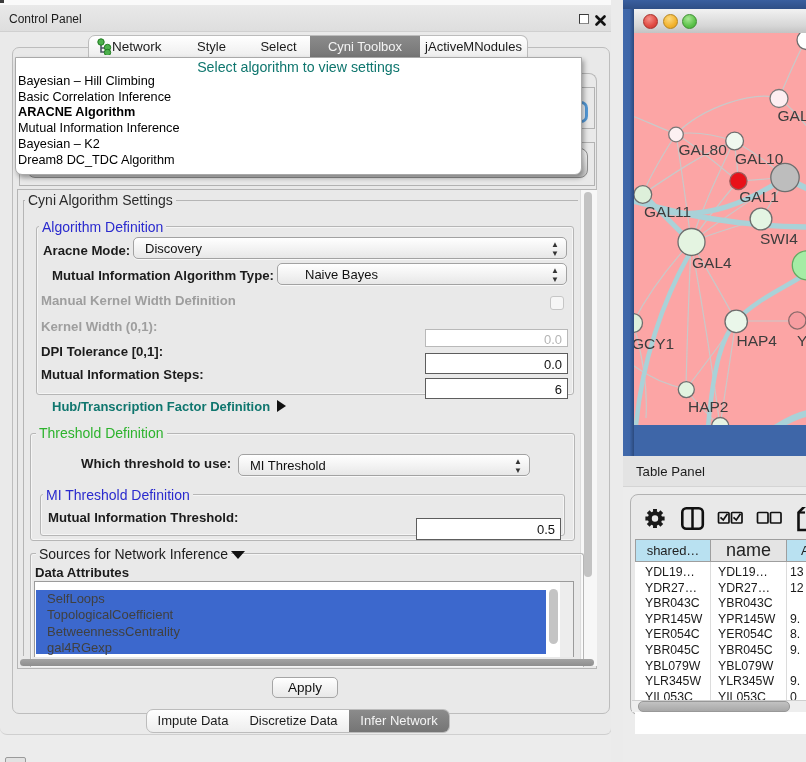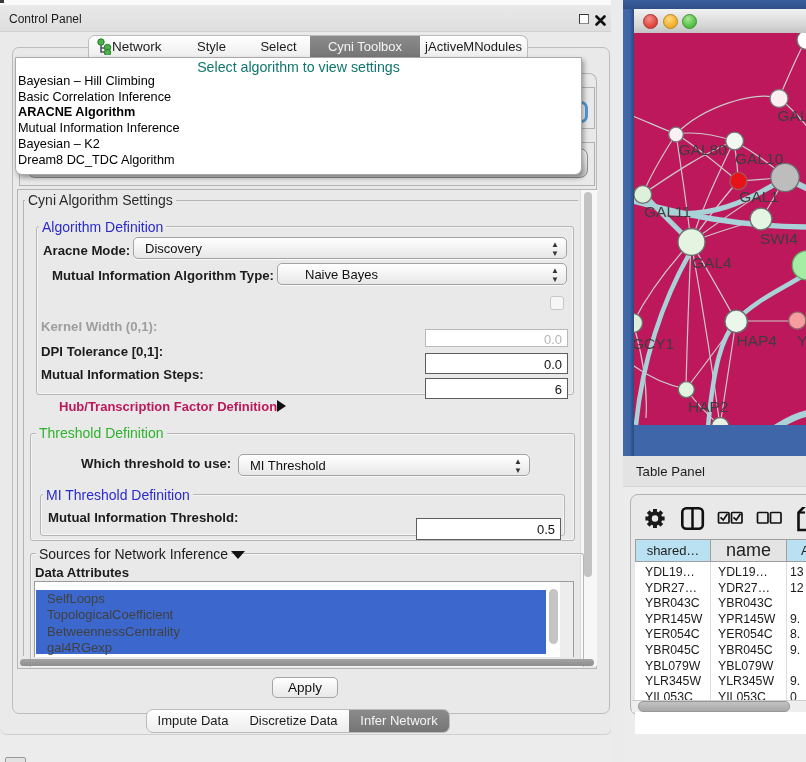--- a/index.html
+++ b/index.html
@@ -81,35 +81,36 @@
   <div class="abs lbl b" style="left:43px;top:243px;">Aracne Mode:</div>
   <div class="combo" style="left:133px;top:237px;width:432px;height:20px;">
     <div class="ct">Discovery</div>
       <div class="arr">▲<br>▼</div>
   </div>
   <div class="abs lbl b" style="left:52px;top:268px;">Mutual Information Algorithm Type:</div>
   <div class="combo" style="left:277px;top:263px;width:288px;height:20px;">
     <div class="ct" style="left:27px;">Naive Bayes</div>
       <div class="arr">▲<br>▼</div>
   </div>
+  <div class="abs lbl b dis" style="left:41px;top:293px;">Manual Kernel Width Definition</div>
   <div class="abs" style="left:550px;top:296px;width:12px;height:12px;border:1.5px solid #c6c6c6;border-radius:3px;background:#f6f6f6;"></div>
   <div class="abs lbl b dis" style="left:41px;top:319px;">Kernel Width (0,1):</div>
   <div class="field" style="left:425px;top:317px;width:141px;height:16px;border-color:#b9b9b9;">
       <div class="v" style="color:#b5b5b5;">0.0</div>
     </div>
   <div class="abs lbl b" style="left:41px;top:344px;">DPI Tolerance [0,1]:</div>
   <div class="field" style="left:425px;top:341px;width:141px;height:19px;border-color:#5d5d5d;">
       <div class="v" style="top:3px;">0.0</div>
     </div>
   <div class="abs lbl b" style="left:41px;top:367px;">Mutual Information Steps:</div>
   <div class="field" style="left:425px;top:366px;width:141px;height:19px;border-color:#5d5d5d;">
       <div class="v" style="top:3px;">6</div>
     </div>
 
-  <div class="abs" style="left:52px;top:399px;font-size:13px;font-weight:bold;color:#be185d;white-space:nowrap;margin-left:7px;">Hub/Transcription Factor Definition</div>
+  <div class="abs" style="left:52px;top:399px;font-size:13px;font-weight:bold;color:#0f766e;white-space:nowrap;">Hub/Transcription Factor Definition</div>
   <div class="abs" style="left:277px;top:400px;width:0;height:0;border-left:9px solid #111;border-top:6px solid transparent;border-bottom:6px solid transparent;"></div>
 
   <div class="group" style="left:30px;top:433px;width:543px;height:106px;"></div>
   <div class="gtitle" style="left:36px;top:425px;color:#2db32d;">Threshold Definition</div>
   <div class="abs lbl b" style="left:81px;top:456px;">Which threshold to use:</div>
   <div class="combo" style="left:238px;top:454px;width:290px;height:20px;">
     <div class="ct">MI Threshold</div>
       <div class="arr">▲<br>▼</div>
   </div>
   <div class="group" style="left:40px;top:494px;width:523px;height:40px;"></div>
@@ -151,21 +152,21 @@
   <div class="abs" style="left:623px;top:0;width:183px;height:456px;background:#3e66a8;"></div>
   <div class="abs" style="left:623px;top:0;width:183px;height:9px;background:linear-gradient(#3a5f9f,#2f4f86);"></div>
   <div class="abs" style="left:623px;top:9px;width:11px;height:447px;background:linear-gradient(90deg,#4169ab,#3e66a8 60%,#2b4a7e);"></div>
 
   <div class="abs" style="left:634px;top:9px;width:172px;height:24px;background:linear-gradient(#f2f2f2,#d6d6d6 70%,#c3c3c3);border-bottom:1px solid #8f8f8f;">
     <div class="abs" style="left:9px;top:5px;width:13px;height:13px;border-radius:50%;background:radial-gradient(circle at 40% 30%,#f58f88,#e04b43 60%,#c93832);border:1px solid #a8302b;"></div>
     <div class="abs" style="left:29px;top:5px;width:13px;height:13px;border-radius:50%;background:radial-gradient(circle at 40% 30%,#fcd97e,#f2b32f 60%,#dd9c22);border:1px solid #b8861e;"></div>
     <div class="abs" style="left:48px;top:5px;width:13px;height:13px;border-radius:50%;background:radial-gradient(circle at 40% 30%,#a8e794,#5cc24a 60%,#46a838);border:1px solid #3d8f31;"></div>
   </div>
 
-  <div class="abs" style="left:634px;top:33px;width:172px;height:392px;background:#be185d;overflow:hidden;">
+  <div class="abs" style="left:634px;top:33px;width:172px;height:392px;background:#fca5a5;overflow:hidden;">
     <svg width="172" height="392" viewBox="0 0 172 392">
       <g fill="none" stroke="#c9c9c9" stroke-width="1.2">
         <path d="M -4 82 C 12 88, 28 96, 40 100"></path>
         <path d="M 42 101 C 70 73, 120 58, 145 65"></path>
         <path d="M 145 65 C 155 42, 165 18, 172 7"></path>
         <path d="M 152 71 C 162 80, 170 89, 177 99"></path>
         <path d="M 42 101 C 62 98, 82 102, 100 108"></path>
         <path d="M 42 101 C 65 115, 85 133, 104 148"></path>
         <path d="M 42 101 C 48 140, 53 175, 57 209"></path>
         <path d="M 42 101 C 30 120, 17 140, 9 161"></path>

